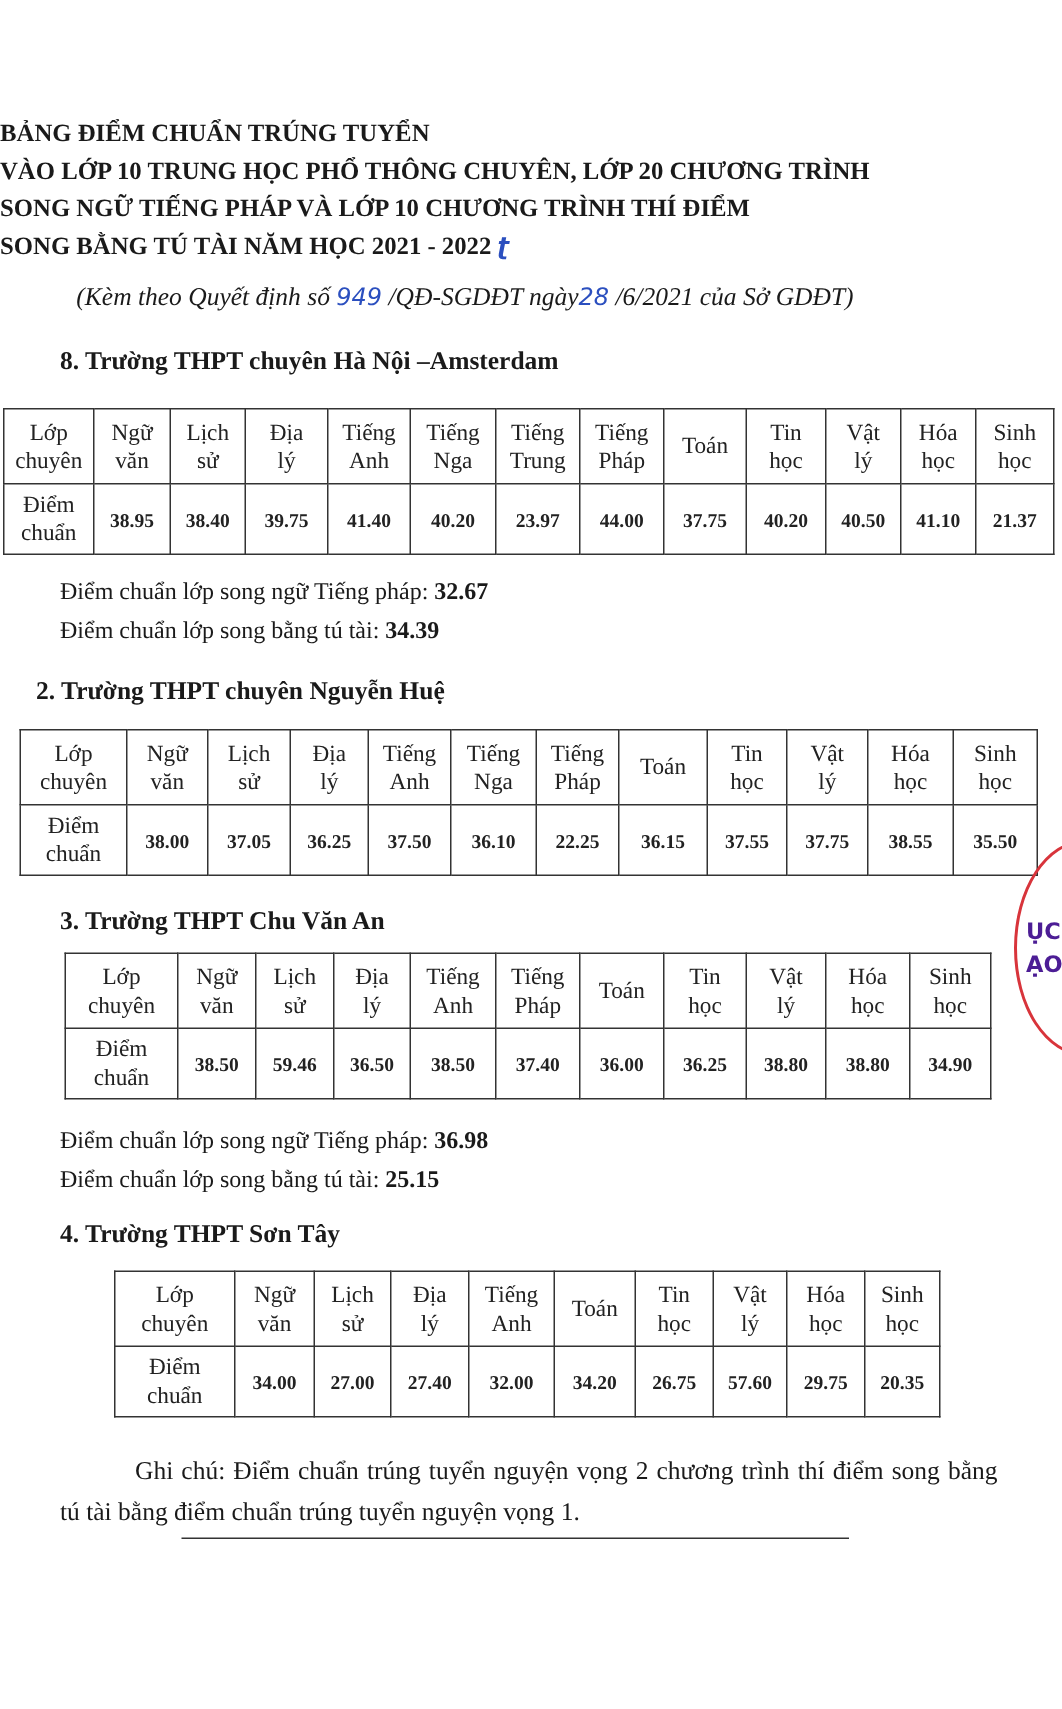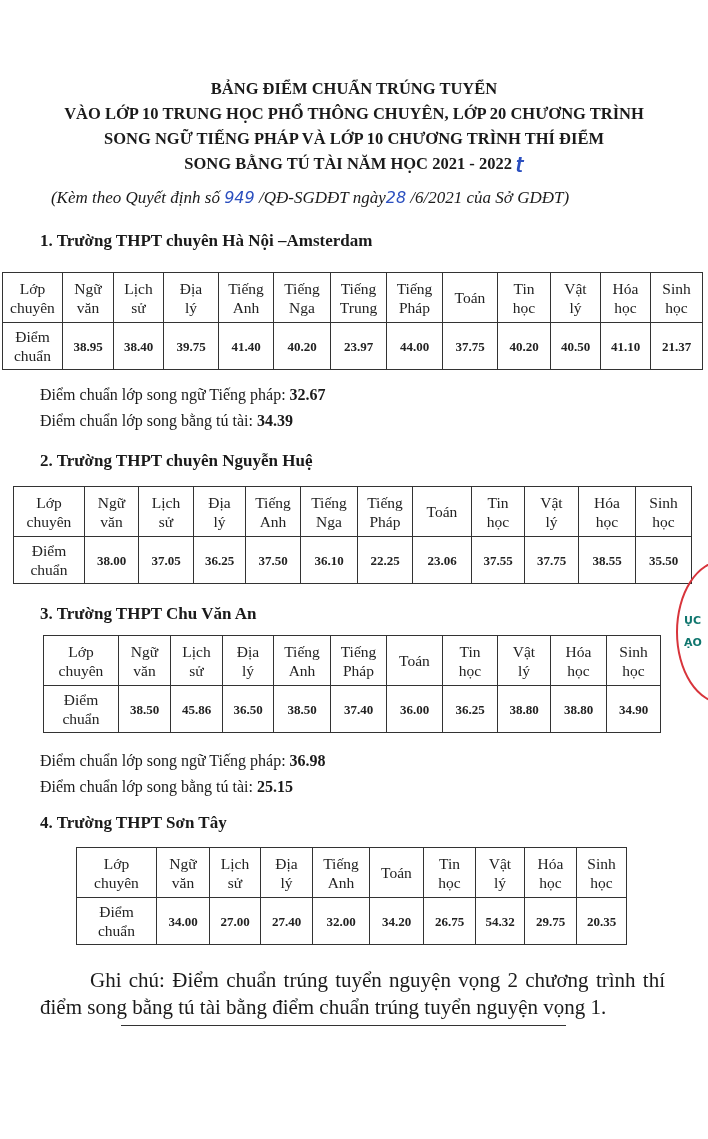--- a/index.html
+++ b/index.html
@@ -1,54 +1,54 @@
 <!DOCTYPE html>
 <html><head>
 <meta charset="utf-8">
 <style>
   html, body { margin:0; padding:0; background:#ffffff; }
   body { width:708px; height:1139px; position:relative; overflow:hidden;
          font-family:"Liberation Serif", "DejaVu Serif", serif; color:#1a1a1a; }
   .abs { position:absolute; }
-  .title { left:0; width:708px; text-align:center; font-weight:bold; font-size:16.5px; line-height:22px; }
+  .title { left:0; width:708px; text-align:left; font-weight:bold; font-size:16.5px; line-height:22px; }
   .subtitle { left:0; width:620px; text-align:center; font-style:italic; font-size:17px; top:188px; }
   .hand { color:#2b4fbf; font-family:"DejaVu Sans", sans-serif; font-style:italic; font-size:16px; }
   .heading { font-weight:bold; font-size:17px; }
   .line { font-size:16px; }
   .line b { font-weight:bold; }
   table.scores { position:absolute; border-collapse:collapse; table-layout:fixed; }
   table.scores td { border:1px solid #333; text-align:center; vertical-align:middle;
                     font-size:15.5px; line-height:19px; padding:0; color:#222; }
   table.scores tr.hdr td { height:49px; }
   table.scores tr.val td { height:46px; }
   table.scores tr.val td.v { font-weight:bold; font-size:13px; }
-  .note { left:40px; width:625px; font-size:21px; line-height:27px; text-align:justify; }
+  .note { left:40px; width:625px; font-size:17px; line-height:27px; text-align:justify; }
   .rule { left:121px; width:445px; height:1px; background:#333; top:1025px; }
   .stamp { left:676px; top:560px; width:90px; height:140px; border:2px solid #d8343b;
            border-radius:50%; }
-  .stamp-text { color:#0f766e; font-family:"DejaVu Sans", sans-serif; font-weight:bold; font-size:11px; }
+  .stamp-text { color:#4c1d95; font-family:"DejaVu Sans", sans-serif; font-weight:bold; font-size:15px; }
 </style>
 </head>
 <body>
 
 <div class="abs title" style="top:78px">BẢNG ĐIỂM CHUẨN TRÚNG TUYỂN</div>
 <div class="abs title" style="top:103px">VÀO LỚP 10 TRUNG HỌC PHỔ THÔNG CHUYÊN, LỚP 20 CHƯƠNG TRÌNH</div>
 <div class="abs title" style="top:128px">SONG NGỮ TIẾNG PHÁP VÀ LỚP 10 CHƯƠNG TRÌNH THÍ ĐIỂM</div>
 <div class="abs title" style="top:153px">
   <span>SONG BẰNG TÚ TÀI NĂM HỌC 2021 - 2022</span>
   <span class="hand">ʈ</span>
 </div>
 <div class="abs subtitle">
   <span>(Kèm theo Quyết định số</span>
   <span class="hand">949</span>
   <span>/QĐ-SGDĐT ngày</span><span class="hand">28</span>
   <span>/6/2021 của Sở GDĐT)</span>
 </div>
 
-<div class="abs heading" style="left:40px; top:231px">1. Trường THPT chuyên Hà Nội –Amsterdam</div>
+<div class="abs heading" style="left:40px; top:231px">8. Trường THPT chuyên Hà Nội –Amsterdam</div>
 <table class="scores" style="left:2px; top:272px; width:700px">
   <colgroup>
       <col style="width:60px">
       <col style="width:51px">
       <col style="width:50px">
       <col style="width:55px">
       <col style="width:55px">
       <col style="width:57px">
       <col style="width:56px">
       <col style="width:56px">
@@ -91,21 +91,21 @@
   </tr>
 </tbody>
   </table>
 <div class="abs line" style="left:40px; top:386px">
   <span>Điểm chuẩn lớp song ngữ Tiếng pháp:</span> <b>32.67</b>
 </div>
 <div class="abs line" style="left:40px; top:412px">
   <span>Điểm chuẩn lớp song bằng tú tài:</span> <b>34.39</b>
 </div>
 
-<div class="abs heading" style="left:40px; top:451px">2. Trường THPT chuyên Nguyễn Huệ</div>
+<div class="abs heading" style="left:24px; top:451px">2. Trường THPT chuyên Nguyễn Huệ</div>
 <table class="scores" style="left:13px; top:486px; width:678px">
   <colgroup>
       <col style="width:71px">
       <col style="width:54px">
       <col style="width:55px">
       <col style="width:52px">
       <col style="width:55px">
       <col style="width:57px">
       <col style="width:55px">
       <col style="width:59px">
@@ -130,21 +130,21 @@
     <td><span>Sinh</span><br><span>học</span></td>
   </tr>
   <tr class="val">
     <td><span>Điểm</span><br><span>chuẩn</span></td>
     <td class="v">38.00</td>
     <td class="v">37.05</td>
     <td class="v">36.25</td>
     <td class="v">37.50</td>
     <td class="v">36.10</td>
     <td class="v">22.25</td>
-    <td class="v">23.06</td>
+    <td class="v">36.15</td>
     <td class="v">37.55</td>
     <td class="v">37.75</td>
     <td class="v">38.55</td>
     <td class="v">35.50</td>
   </tr>
 </tbody>
   </table>
 
 <div class="abs heading" style="left:40px; top:604px">3. Trường THPT Chu Văn An</div>
 <table class="scores" style="left:43px; top:635px; width:617px">
@@ -171,21 +171,21 @@
     <td><span>Tiếng</span><br><span>Pháp</span></td>
     <td><span>Toán</span></td>
     <td><span>Tin</span><br><span>học</span></td>
     <td><span>Vật</span><br><span>lý</span></td>
     <td><span>Hóa</span><br><span>học</span></td>
     <td><span>Sinh</span><br><span>học</span></td>
   </tr>
   <tr class="val">
     <td><span>Điểm</span><br><span>chuẩn</span></td>
     <td class="v">38.50</td>
-    <td class="v">45.86</td>
+    <td class="v">59.46</td>
     <td class="v">36.50</td>
     <td class="v">38.50</td>
     <td class="v">37.40</td>
     <td class="v">36.00</td>
     <td class="v">36.25</td>
     <td class="v">38.80</td>
     <td class="v">38.80</td>
     <td class="v">34.90</td>
   </tr>
 </tbody>
@@ -225,21 +225,21 @@
     <td><span>Sinh</span><br><span>học</span></td>
   </tr>
   <tr class="val">
     <td><span>Điểm</span><br><span>chuẩn</span></td>
     <td class="v">34.00</td>
     <td class="v">27.00</td>
     <td class="v">27.40</td>
     <td class="v">32.00</td>
     <td class="v">34.20</td>
     <td class="v">26.75</td>
-    <td class="v">54.32</td>
+    <td class="v">57.60</td>
     <td class="v">29.75</td>
     <td class="v">20.35</td>
   </tr>
 </tbody>
   </table>
 
 <div class="abs note" style="top:967px; text-indent:50px">Ghi chú: Điểm chuẩn trúng tuyển nguyện vọng 2 chương trình thí điểm song bằng tú tài bằng điểm chuẩn trúng tuyển nguyện vọng 1.</div>
 <div class="abs rule"></div>
 
 <div class="abs stamp">

